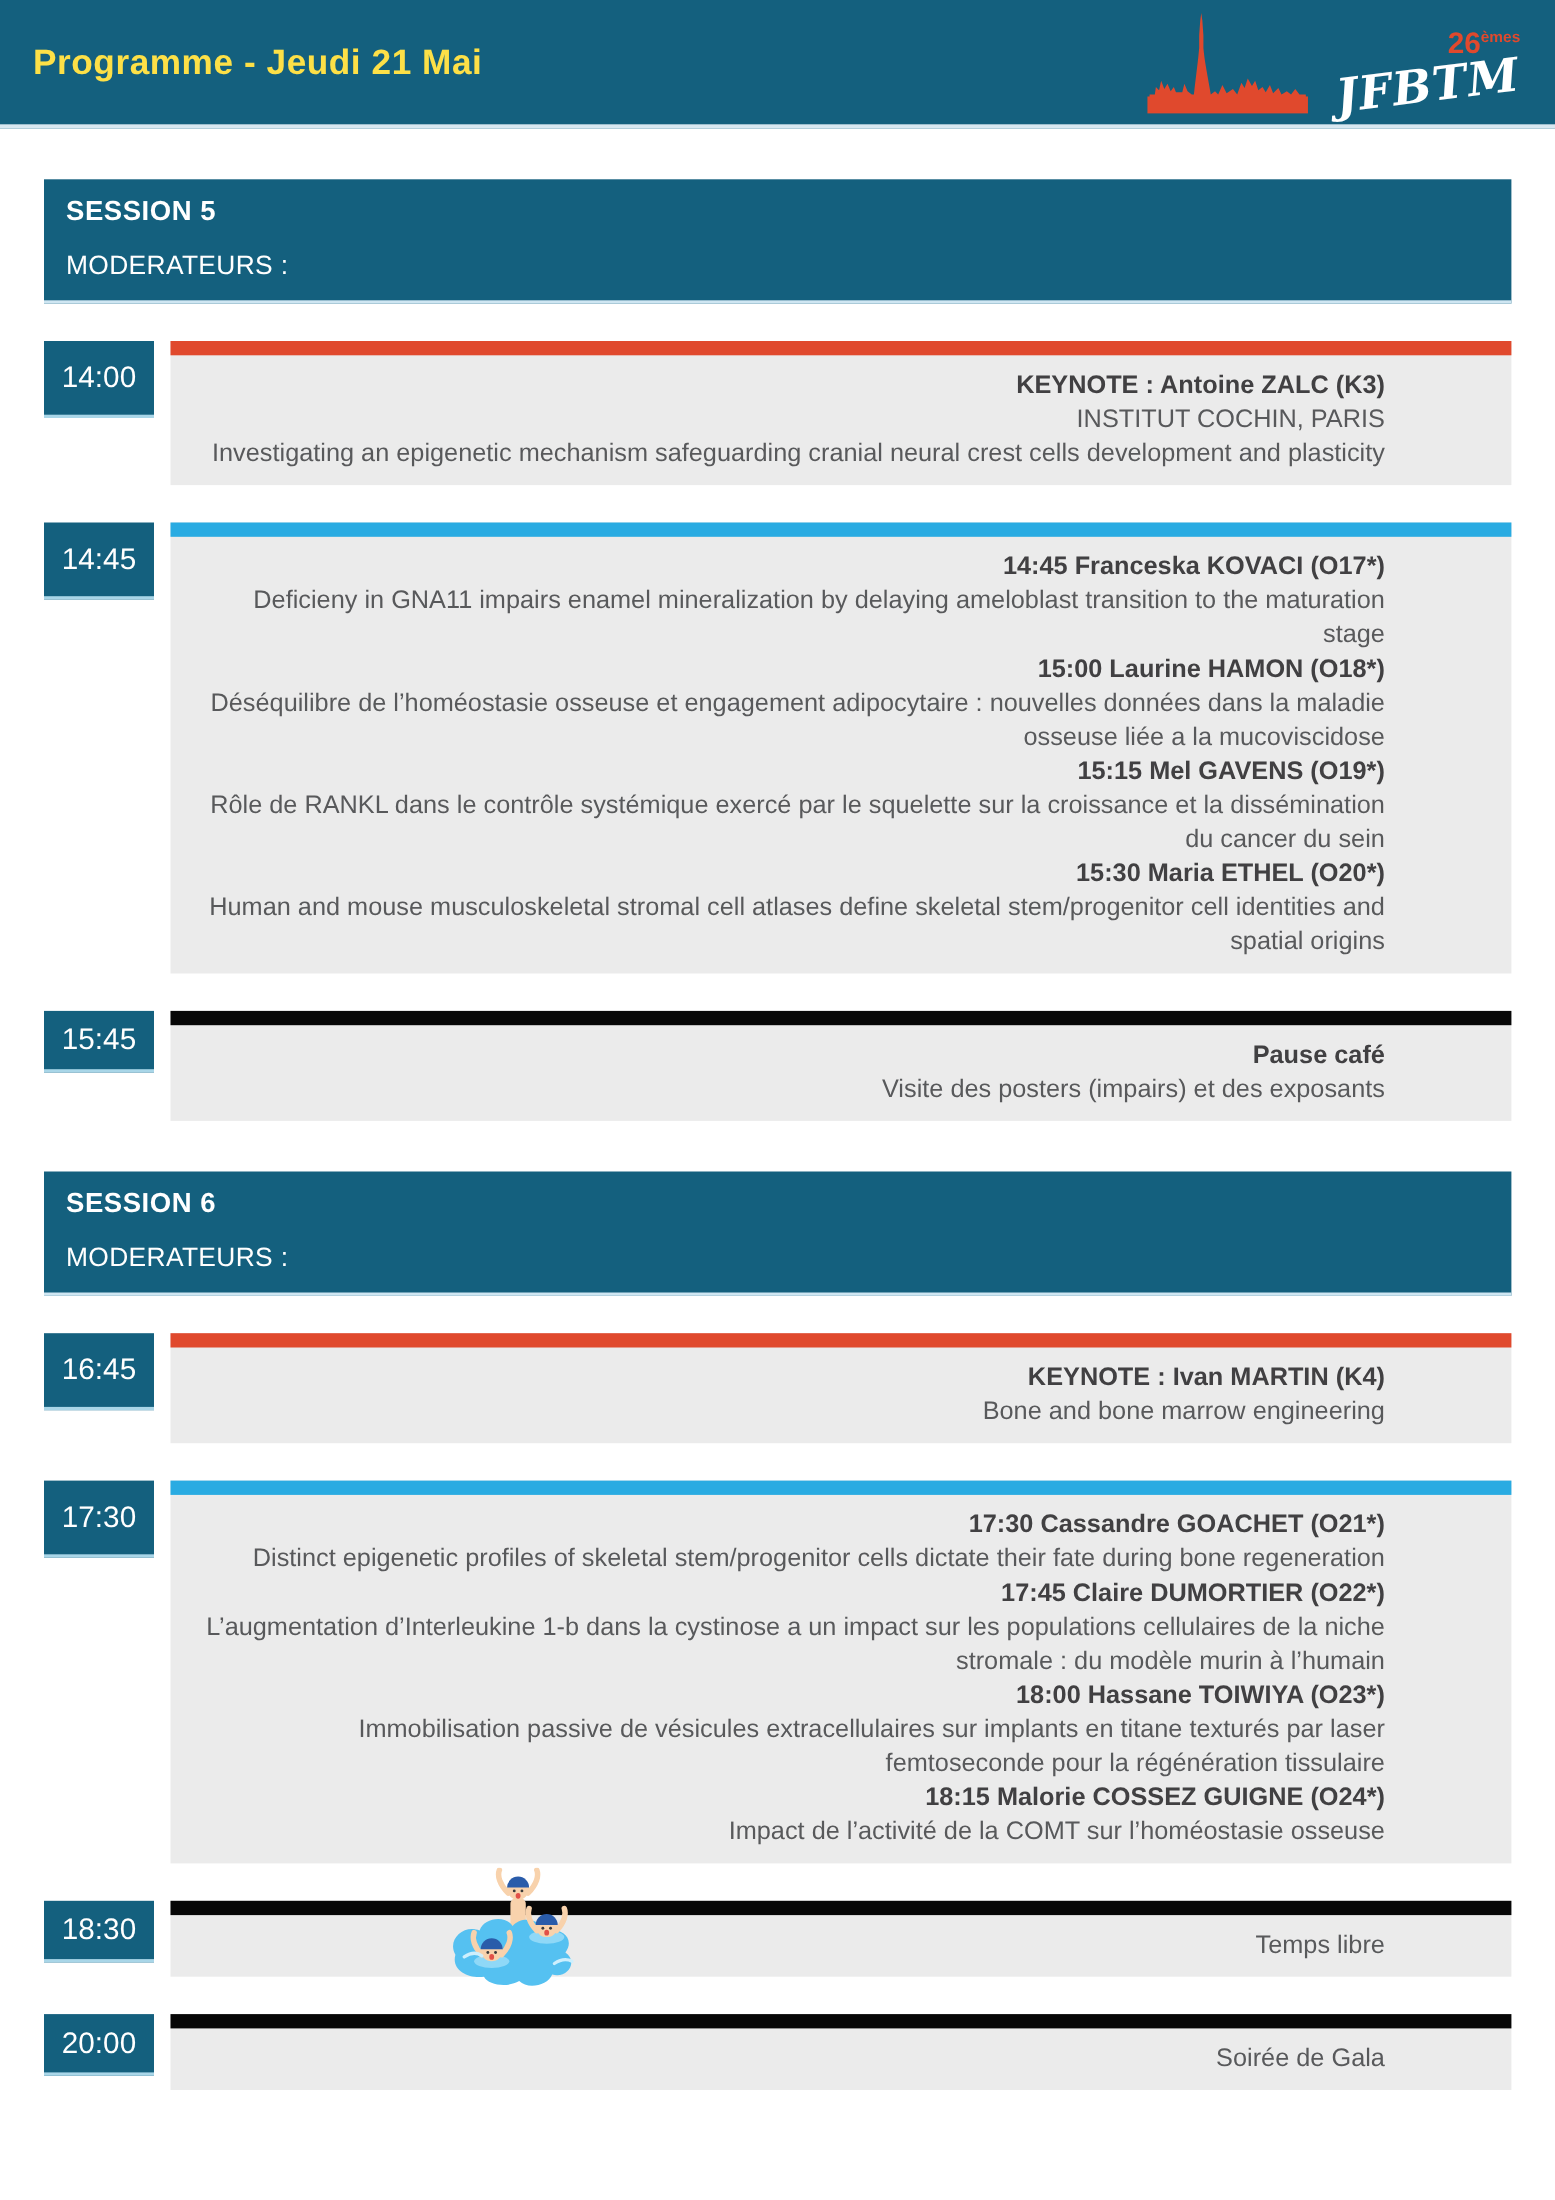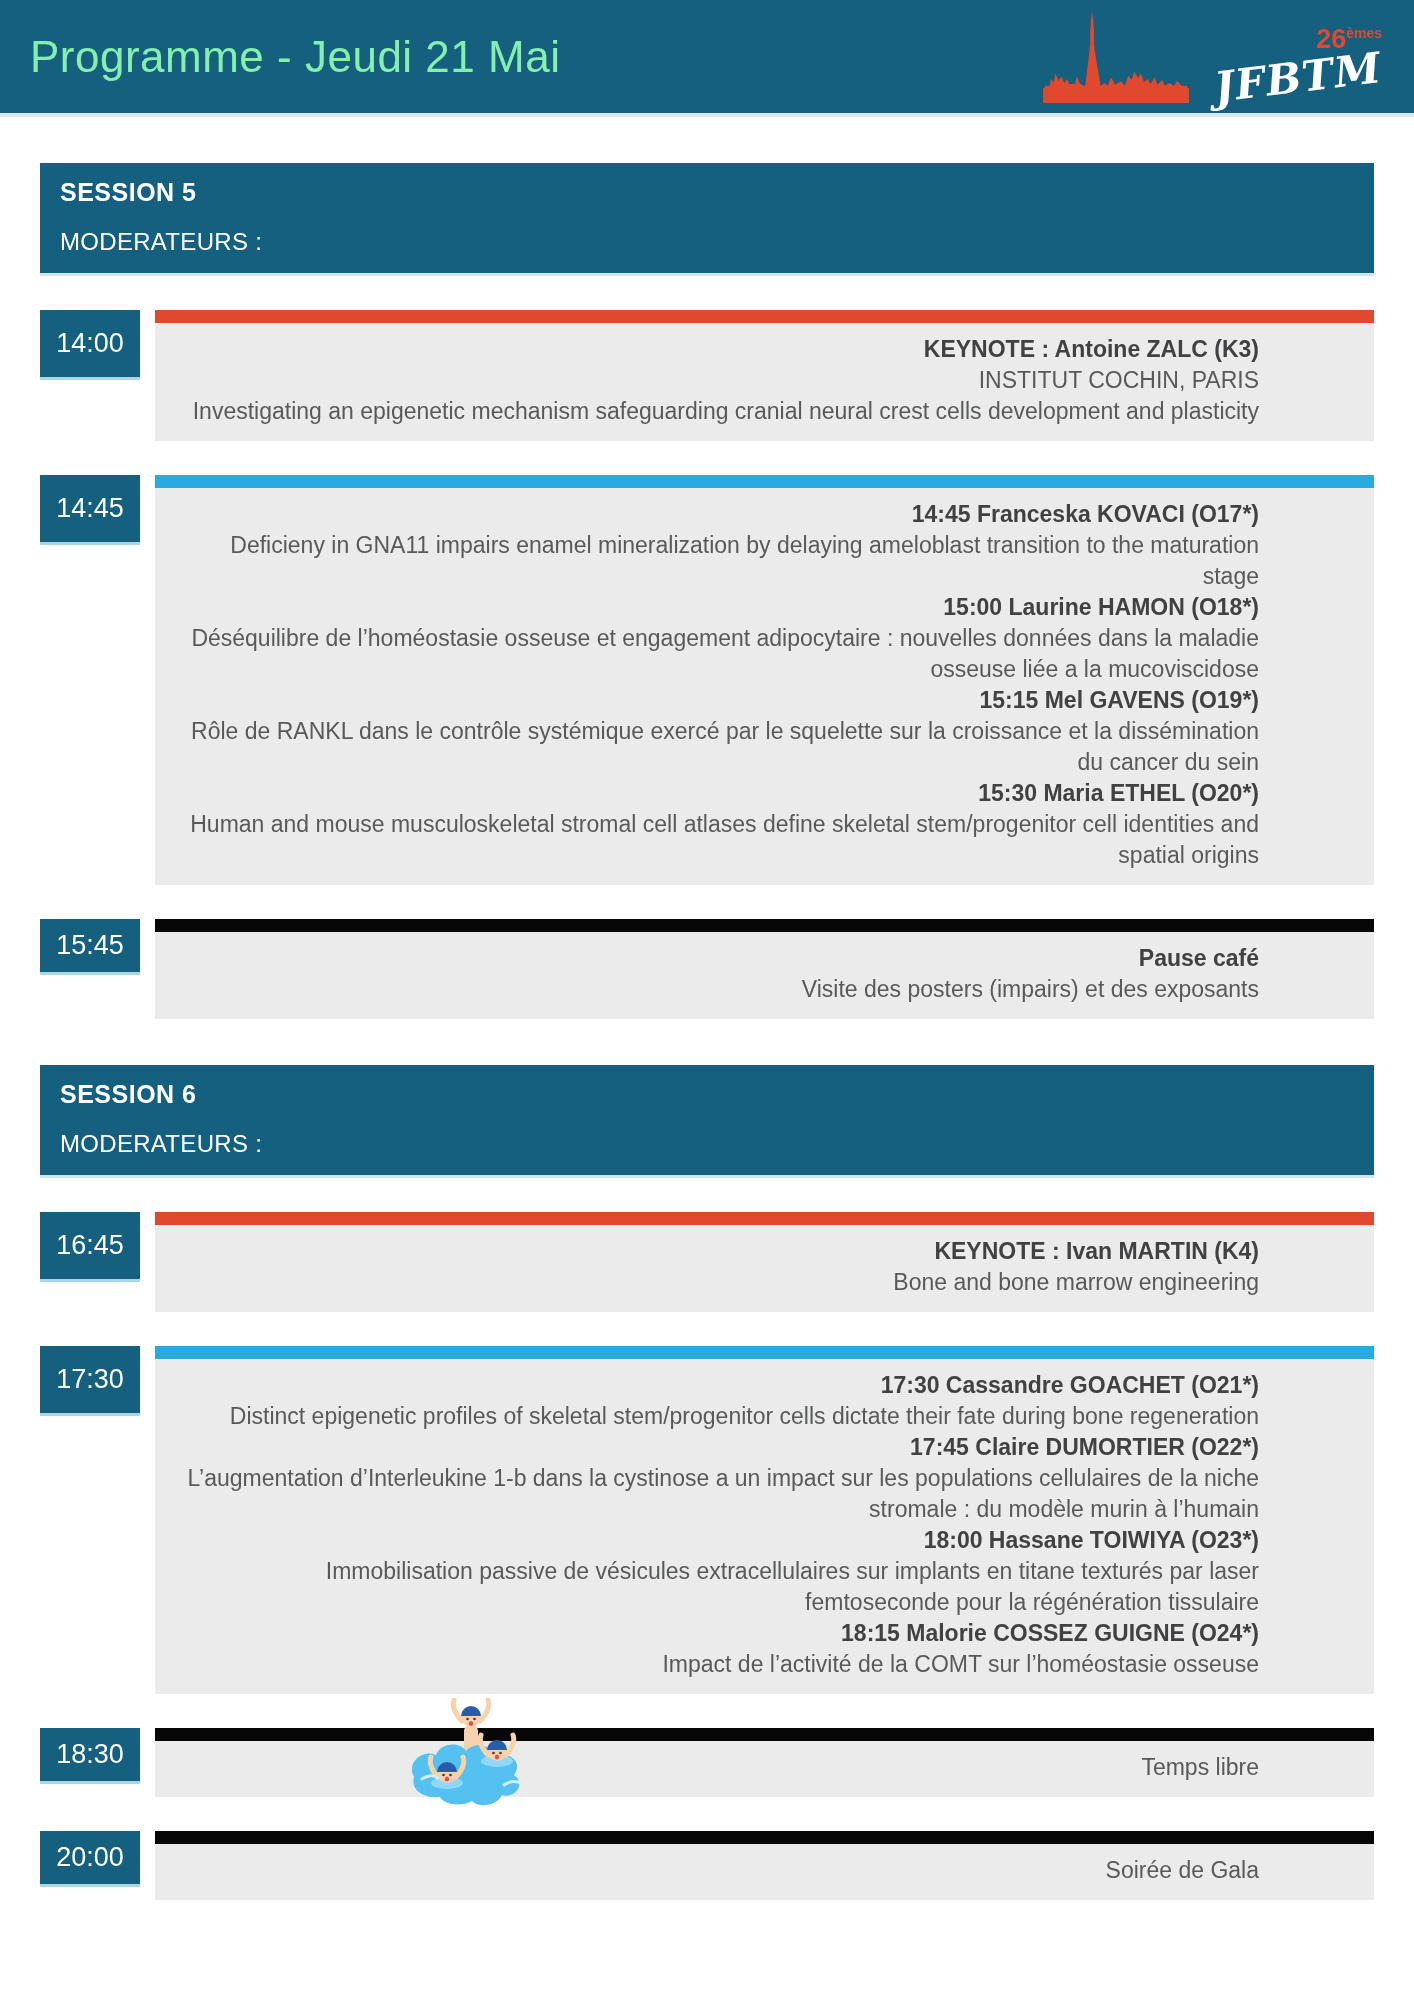--- a/index.html
+++ b/index.html
@@ -19,21 +19,21 @@
     font-family:"Liberation Sans",sans-serif;
   }
   
   .page-header{
     width:1414px;height:117px;background:var(--teal);
     border-bottom:4px solid #D8E8F1;
     display:flex;align-items:center;justify-content:space-between;
     padding:0 32px 0 30px;
   }
   .page-title{
-    margin:0;color:#86efac;font-size:44px;font-weight:normal;letter-spacing:.5px;
+    margin:0;color:#fde047;font-size:32px;font-weight:bold;letter-spacing:.5px;
   }
   .logo{display:flex;align-items:flex-end;gap:16px;}
   .logo-skyline{width:160px;height:96px;display:block;}
   .logo-text{display:flex;flex-direction:column;align-items:flex-end;padding-bottom:6px;}
   .logo-edition{color:var(--red);font-weight:bold;font-size:27px;line-height:1;}
   .logo-edition sup{font-size:14px;}
   .logo-brand{
     color:#fff;font-family:"DejaVu Serif",serif;font-style:italic;font-weight:bold;
     font-size:42px;line-height:1;transform:rotate(-7deg);margin-top:4px;letter-spacing:1px;
   }

